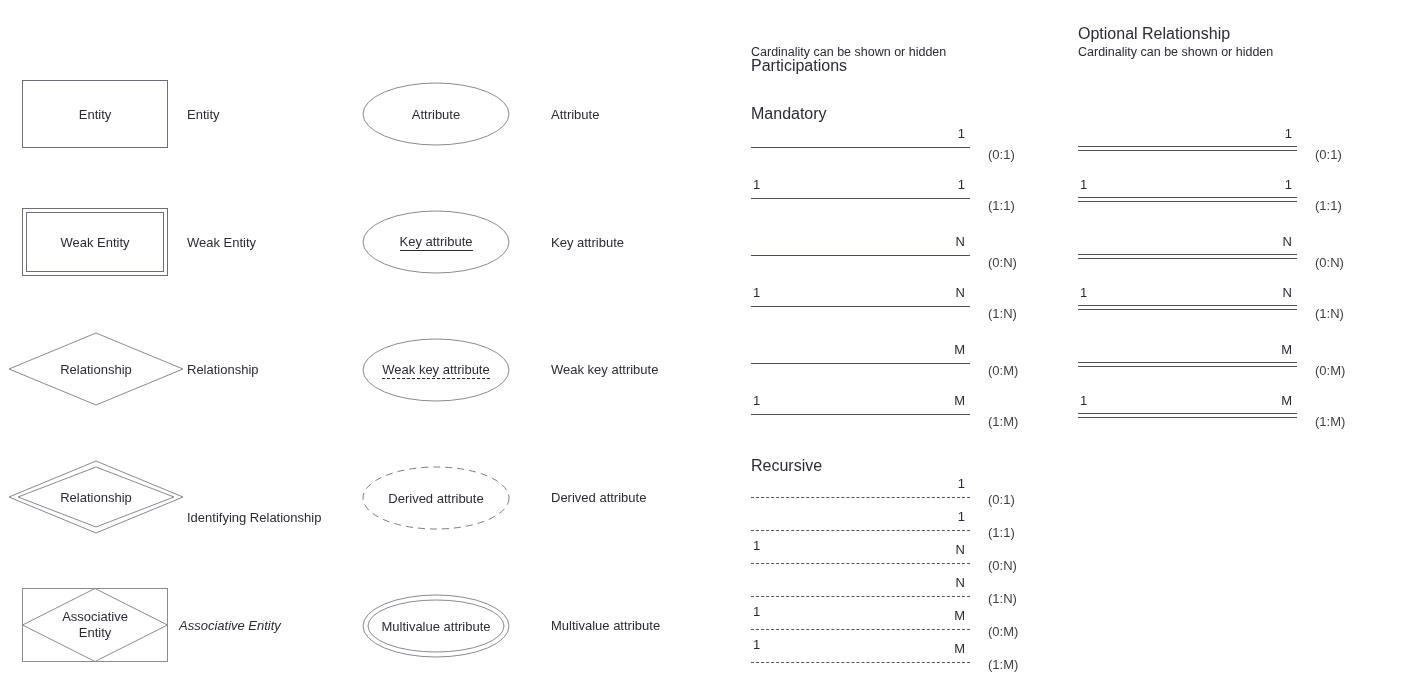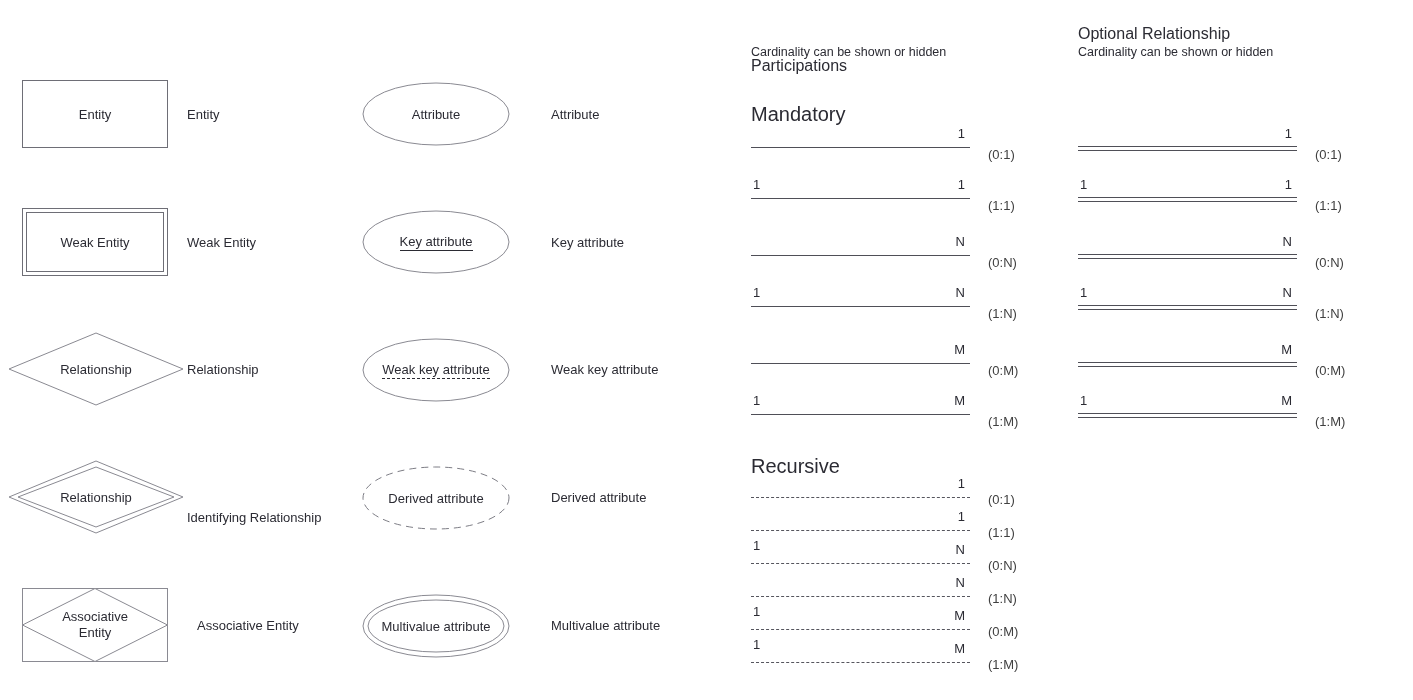--- a/index.html
+++ b/index.html
@@ -103,21 +103,21 @@
   }
   .col-sub {
     position: absolute;
     font-size: 12.5px;
     line-height: 15px;
     color: #2b2b33;
     white-space: nowrap;
   }
   .group-label {
     position: absolute;
-    font-size: 20px;
+    font-size: 16px;
     line-height: 16px;
     color: #2b2b33;
     white-space: nowrap;
   }
 
   .conn-row { position: absolute; }
   .conn-line {
     position: absolute;
     left: 0;
     height: 0;
@@ -182,21 +182,21 @@
   <div class="abs caption" style="left:187px; top:510px;">Identifying Relationship</div>
 
   <svg class="svg-shape" style="left:22px; top:588px;" width="146" height="74" viewBox="0 0 146 74">
     <rect x="0.5" y="0.5" width="145" height="73"></rect>
     <polygon points="73,0.5 145.5,37 73,73.5 0.5,37"></polygon>
   </svg>
   <div class="svg-txt two-line" style="left:22px; top:588px; width:146px; height:74px;">
     <span>Associative</span>
     <span>Entity</span>
   </div>
-  <div class="abs caption" style="left:197px; top:618px;">Associative Entity</div>
+  <div class="abs caption" style="left:179px; top:618px;font-style:italic;">Associative Entity</div>
 
   <svg class="svg-shape" style="left:362px; top:82px;" width="148" height="64" viewBox="0 0 148 64">
     <ellipse cx="74" cy="32" rx="73" ry="31"></ellipse>
   </svg>
   <div class="svg-txt" style="left:362px; top:82px; width:148px; height:64px;">Attribute</div>
   <div class="abs caption" style="left:551px; top:107px;">Attribute</div>
 
   <svg class="svg-shape" style="left:362px; top:210px;" width="148" height="64" viewBox="0 0 148 64">
     <ellipse cx="74" cy="32" rx="73" ry="31"></ellipse>
   </svg>

